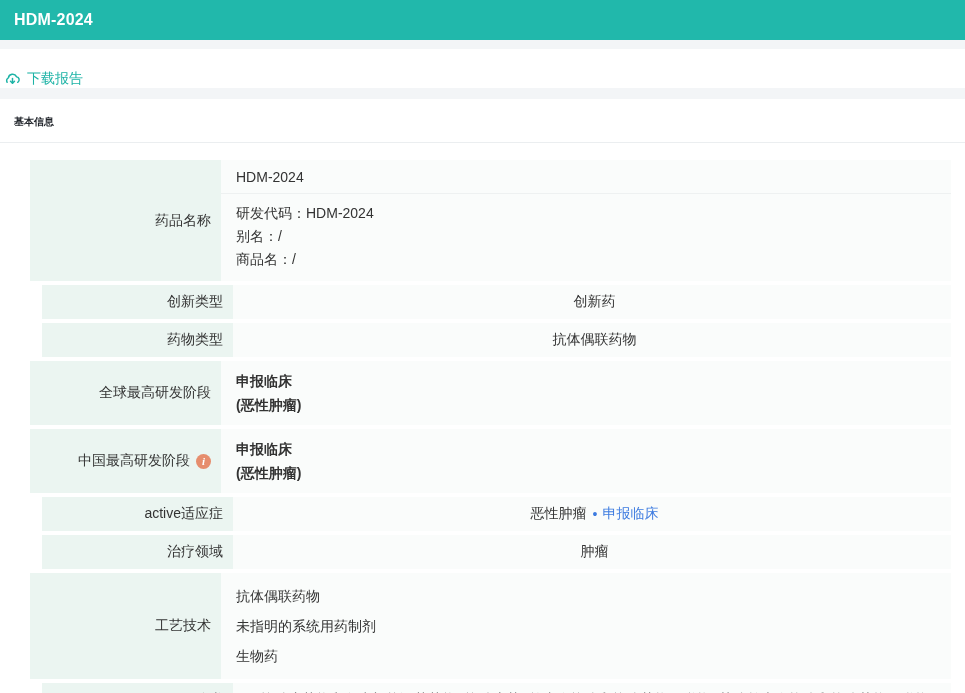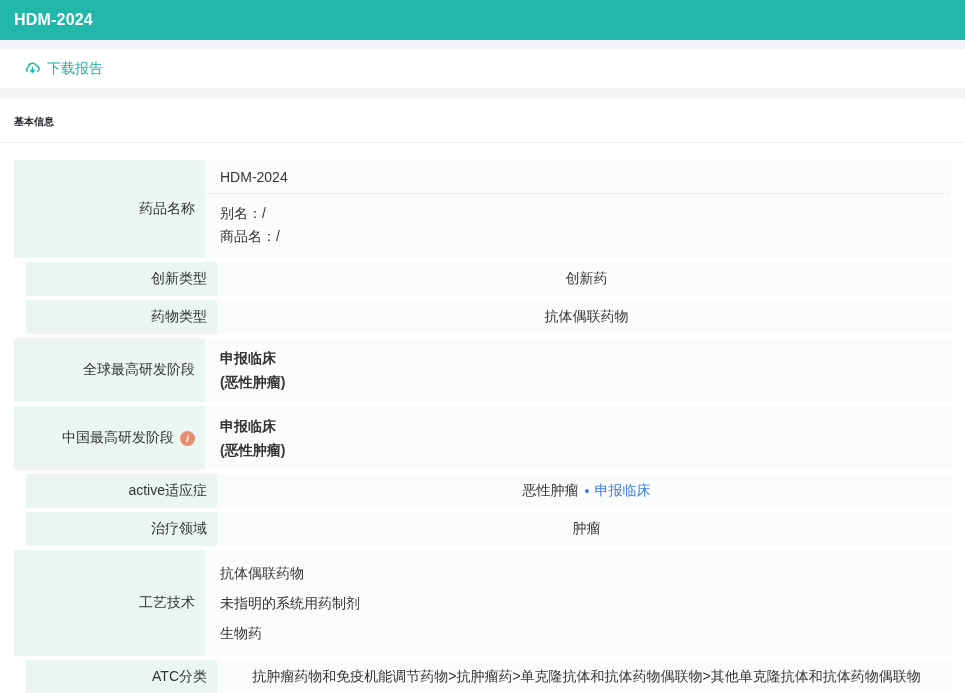--- a/index.html
+++ b/index.html
@@ -4,33 +4,33 @@
 <style>
   * { margin:0; padding:0; box-sizing:border-box; }
   html,body { width:965px; height:693px; overflow:hidden; background:#f3f5f7;
               font-family:"Liberation Sans","DejaVu Sans",sans-serif; font-size:14px; color:#333; }
 
   
   .app-header { height:40px; background:#21b8ab; display:flex; align-items:center; padding:0 14px; }
   .app-header h1 { color:#ffffff; font-size:16px; font-weight:bold; letter-spacing:.2px; }
 
   
-  .toolbar { margin-top:9px; background:#ffffff; height:39px; display:flex; align-items:center; padding:0 24px; }
+  .toolbar { margin-top:9px; background:#ffffff; height:39px; display:flex; align-items:flex-end; padding:0 4px; }
   .download-link { display:inline-flex; align-items:center; gap:6px; color:#1db3a6; cursor:pointer; text-decoration:none; font-size:14px; }
   .download-link svg { display:block; }
 
   
   .panel { margin-top:11px; background:#ffffff; height:594px; padding:16px 0 0 0; }
   .section-title { font-size:10px; font-weight:bold; color:#1f2329; padding:0 14px 13px 14px; }
   .section-divider { border-bottom:1px solid #ebeef0; }
 
   .info-table { padding:17px 14px 0 14px; }
   .row { display:flex; margin-bottom:4px; }
   .cell-label { width:191px; flex:0 0 191px; background:#ebf5f1; display:flex; align-items:center; justify-content:flex-end;
-                text-align:right; padding:6px 10px 6px 6px; color:#333; }
+                text-align:right; padding:6px 10px 6px 6px; color:#333;margin-left:16px; }
   .cell-value { flex:1; background:#fafcfb; padding:0 10px 0 15px; display:flex; flex-direction:column; justify-content:center; }
   .row.single { min-height:34px;padding-left:12px; }
   .row.single .cell-value { flex-direction:row; align-items:center; }
 
   
   .row.name-row .cell-value { padding:0; justify-content:flex-start; }
   .name-line { padding:9px 15px 8px 15px; border-bottom:1px solid #eef1f1; }
   .name-sub { padding:8px 15px 10px 15px; line-height:23px; }
 
   
@@ -72,20 +72,21 @@
   <div class="section-title">基本信息</div>
   <div class="section-divider"></div>
 
   <div class="info-table">
 
     <div class="row name-row">
       <div class="cell-label">药品名称</div>
       <div class="cell-value">
         <div class="name-line">HDM-2024</div>
         <div class="name-sub">
+          <div>研发代码：HDM-2024</div>
           <div>别名：/</div>
           <div>商品名：/</div>
         </div>
       </div>
     </div>
 
     <div class="row single">
       <div class="cell-label">创新类型</div>
       <div class="cell-value">创新药</div>
     </div>

